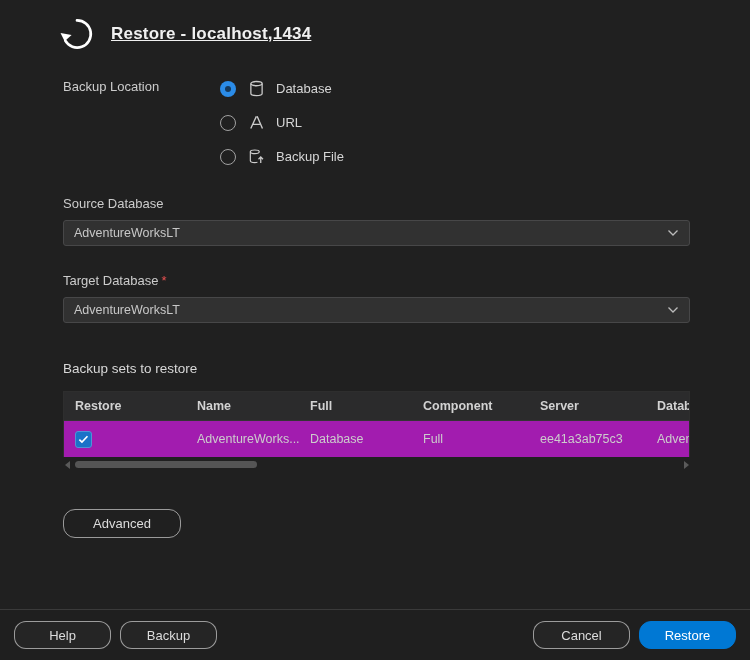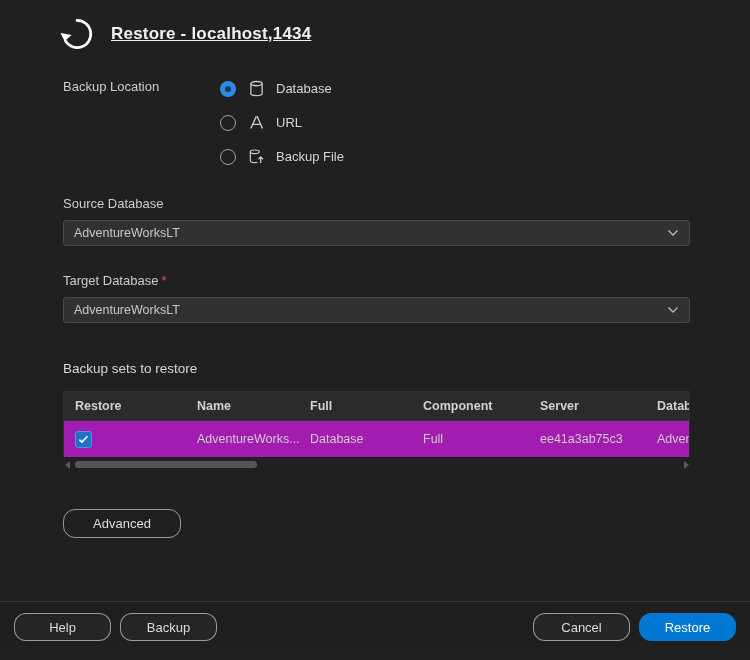--- a/index.html
+++ b/index.html
@@ -67,21 +67,21 @@
 
   
   .btn {
     height: 29px; border-radius: 12px; background: #252525;
     border: 1px solid rgba(255,255,255,0.55); color: #dcdcdc;
     font-size: 13px; font-family: inherit; display: inline-flex; align-items: center; justify-content: center;
     cursor: pointer;
   }
   .advanced-btn { margin-top: 38px; width: 118px; background: transparent; }
   .footer {
-    position: absolute; left: 0; right: 0; bottom: 8px; height: 51px;
+    position: absolute; left: 0; right: 0; bottom: 0; height: 51px;
     border-top: 1px solid #3a3a3a; background: #1f1f1f;
     display: flex; align-items: center; justify-content: space-between; padding: 0 14px;
   }
   .footer-left, .footer-right { display: flex; gap: 9px; }
   .footer .btn { width: 97px; height: 28px; }
   .btn.primary { background: #0078d4; border-color: #0078d4; color: #ffffff; }
 
   svg { display: block; }
 </style>
 </head>

